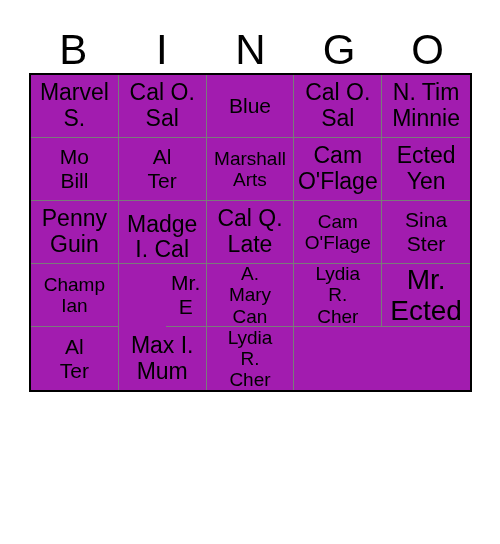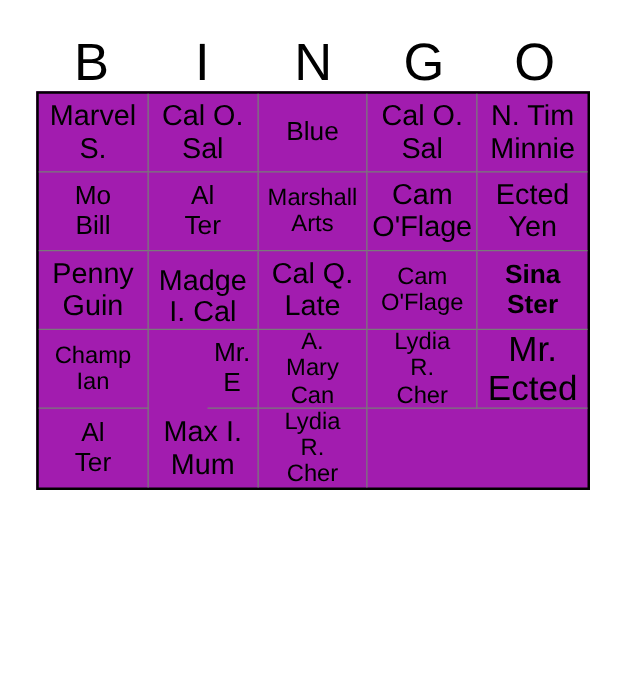--- a/index.html
+++ b/index.html
@@ -158,21 +158,21 @@
     </div>
     <div class="cell" style="border-right-color: rgb(122, 122, 122); border-bottom-color: rgb(122, 122, 122); justify-content: flex-end;">
       <span class="cell-text fs-md">Cal Q.
 Late</span>
     </div>
 
     <div class="cell" style="border-right-color: rgb(122, 122, 122); border-bottom-color: rgb(122, 122, 122);">
       <span class="cell-text fs-sm">Cam
 O'Flage</span>
     </div>
-    <div class="cell" style="border-right-color: rgb(122, 122, 122); border-bottom-color: rgb(122, 122, 122); font-weight: bold;">
+    <div class="cell" style="border-right-color: rgb(122, 122, 122); border-bottom-color: rgb(122, 122, 122);">
       <span class="cell-text fs-xl">Sina
 Ster</span>
     </div>
     <div class="cell" style="border-right-color: rgb(122, 122, 122); border-bottom-color: rgb(122, 122, 122);">
       <span class="cell-text fs-sm">Champ
 Ian</span>
     </div>
     <div class="cell" style="border-right-color: rgb(122, 122, 122); border-bottom-color: rgb(122, 122, 122); margin-left: 47px;">
       <span class="cell-text fs-xl">Mr. E</span>
     </div>

